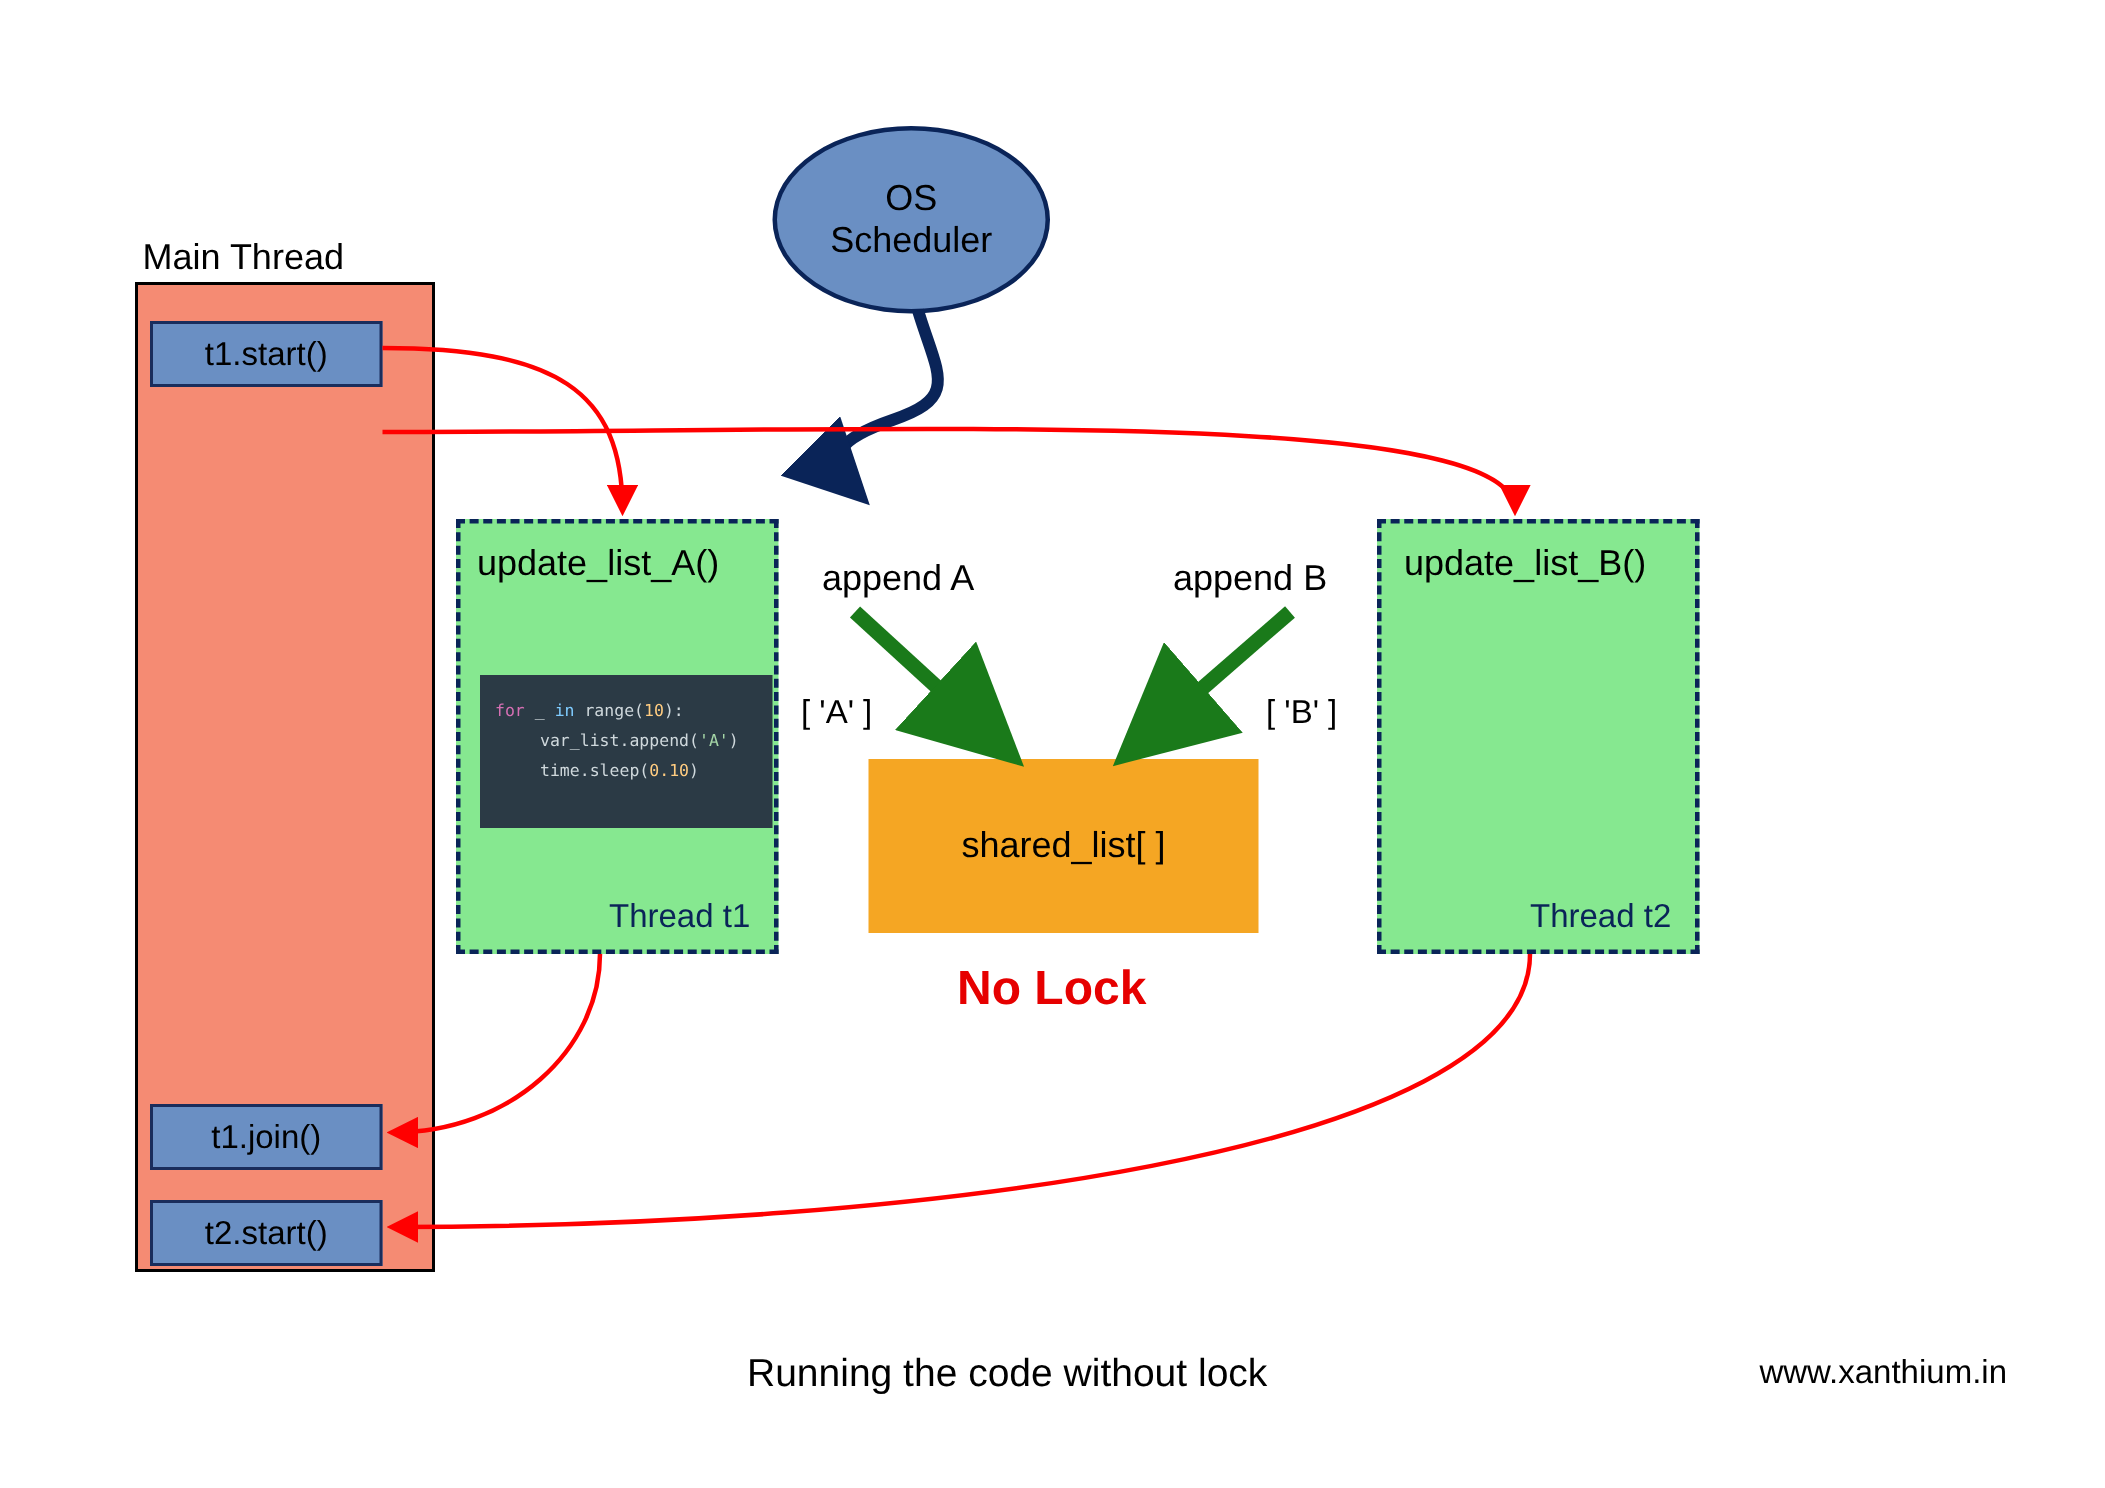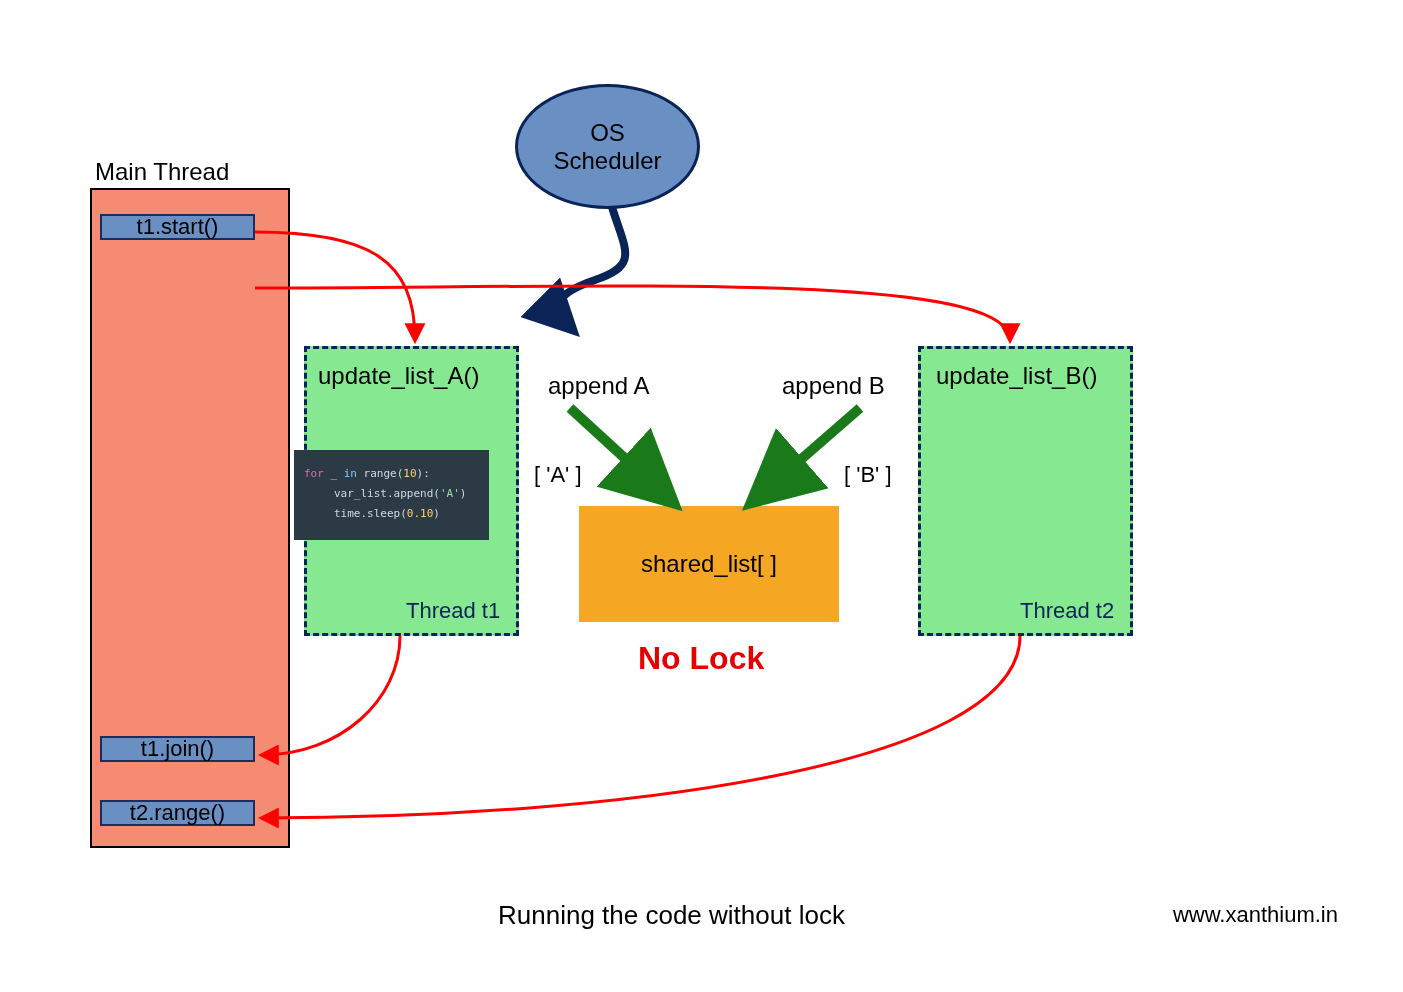--- a/index.html
+++ b/index.html
@@ -35,21 +35,21 @@
       top: 188px;
       width: 200px;
       height: 660px;
       background: #f58b73;
       border: 2px solid #000;
     }
     .method-btn {
       position: absolute;
       left: 100px;
       width: 155px;
-      height: 26px;
+      height: 44px;
       background: #6a8fc3;
       border: 2px solid #1a2d5c;
       font-size: 22px;
       color: #000;
       display: flex;
       align-items: center;
       justify-content: center;
     }
     .btn-t1start { top: 214px; }
     .btn-t2start { top: 270px; }
@@ -92,24 +92,24 @@
     .thread-label {
       position: absolute;
       top: 598px;
       font-size: 22px;
       color: #0a2458;
     }
     .tlabel-1 { left: 406px; }
     .tlabel-2 { left: 1020px; }
     .code-block {
       position: absolute;
-      left: 294px;
+      left: 320px;
       top: 450px;
       width: 195px;
-      height: 90px;
+      height: 102px;
       background: #2b3a45;
       color: #cfd8dc;
       font-family: "Consolas", "Monaco", monospace;
       font-size: 11px;
       padding: 14px 10px;
       line-height: 1.8;
     }
     .code-block .for { color: #d46fb3; }
     .code-block .in { color: #7fccff; }
     .code-block .str { color: #a5d6a7; }
@@ -169,21 +169,21 @@
 </head>
 <body>
 
 <div class="canvas">
 
   <div class="main-thread-label">Main Thread</div>
   <div class="main-thread-box"></div>
 
   <div class="method-btn btn-t1start">t1.start()</div>
   <div class="method-btn btn-t1join">t1.join()</div>
-  <div class="method-btn btn-t2join">t2.range()</div>
+  <div class="method-btn btn-t2join">t2.start()</div>
 
   <div class="scheduler-ellipse">
     <span>OS</span>
     <span>Scheduler</span>
   </div>
 
   <div class="thread-box thread-t1"></div>
   <div class="thread-box thread-t2"></div>
 
   <div class="thread-func func-a">update_list_A()</div>

